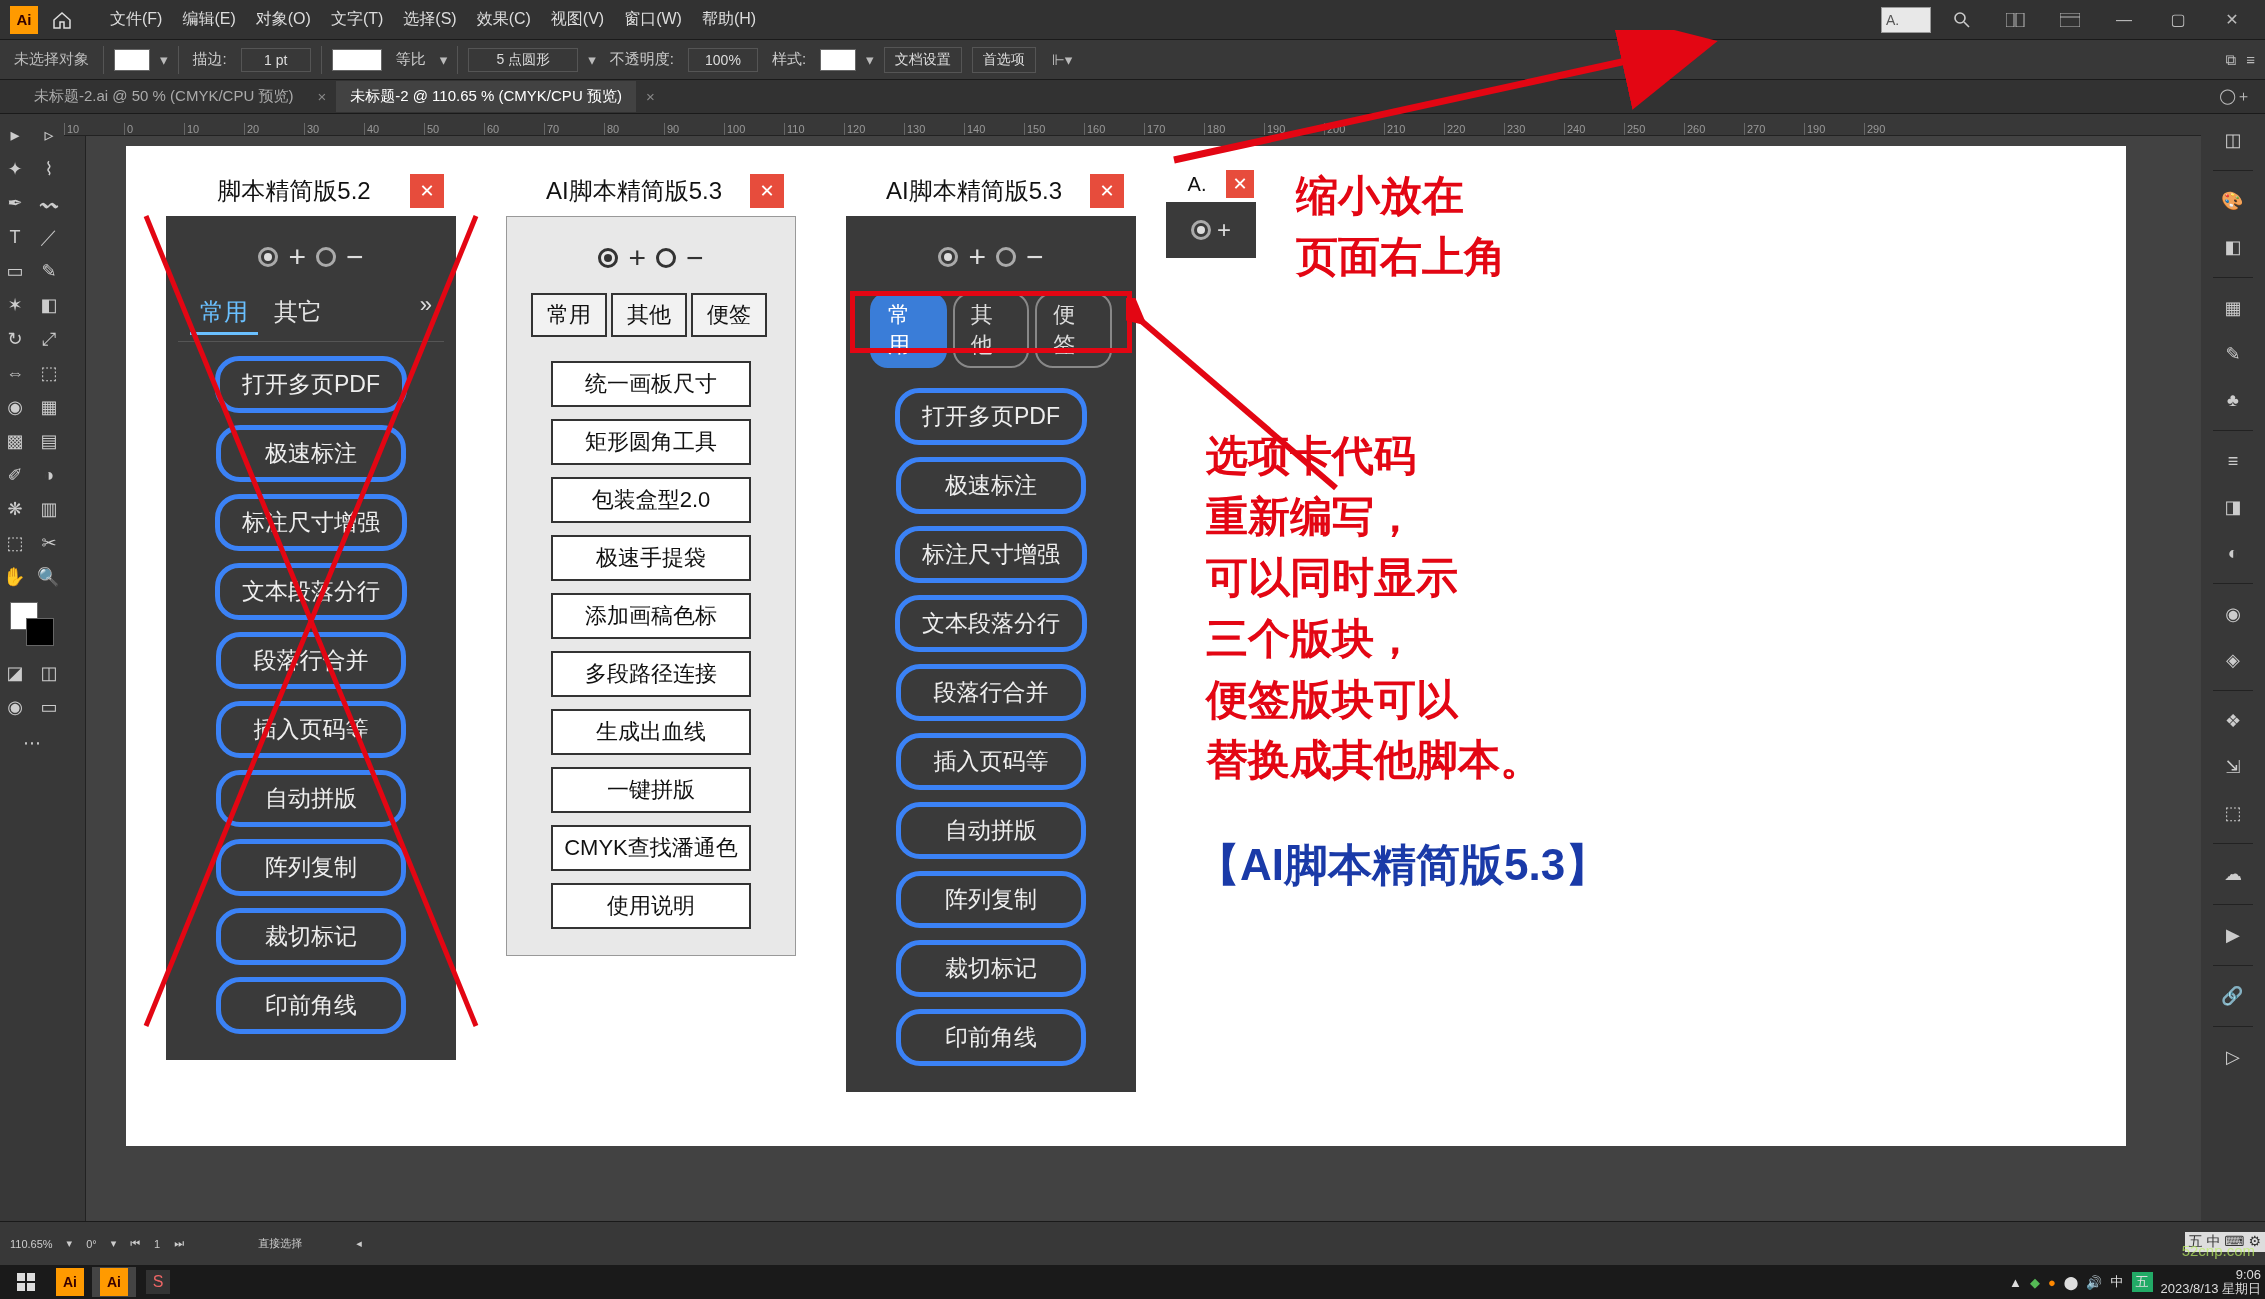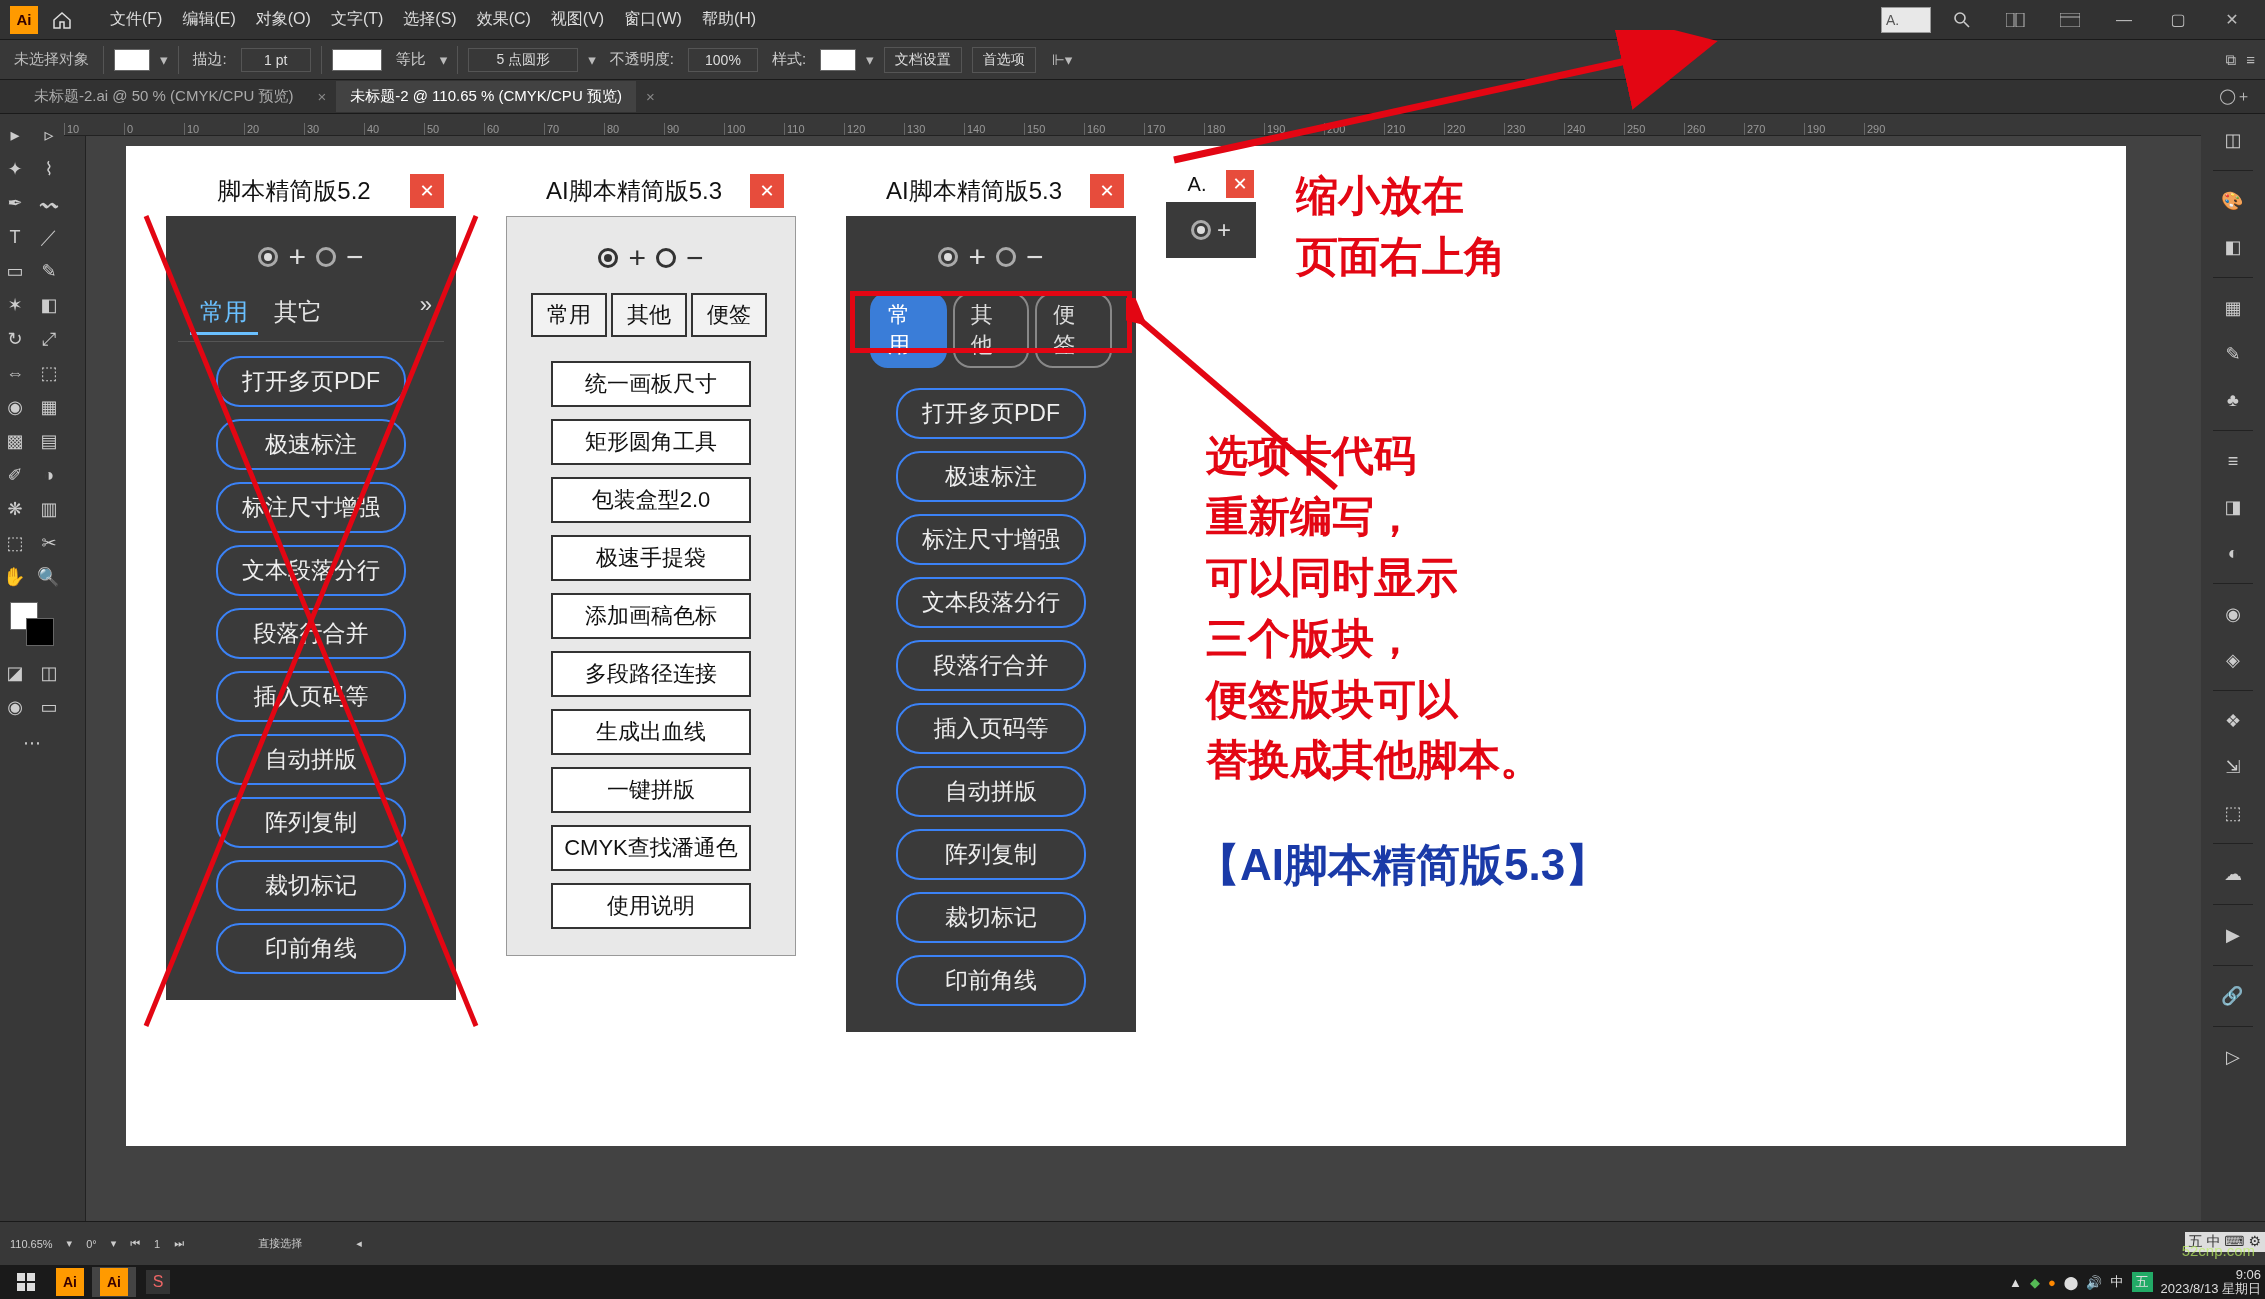--- a/index.html
+++ b/index.html
@@ -47,21 +47,21 @@
   .dark-panel .panel-body { background: #3a3a3a; }
   .radio-row { display: flex; align-items: center; justify-content: center; gap: 10px; padding: 12px 0; color: #ddd; font-size: 30px; }
   .radio { width: 20px; height: 20px; border: 3px solid #aaa; border-radius: 50%; display:inline-flex; align-items:center; justify-content:center;}
   .radio.on::after { content:''; width:8px; height:8px; background:#ddd; border-radius:50%;}
   
   .tab-row { display: flex; gap: 6px; padding: 6px 12px; }
   .pill-tab { padding: 6px 16px; border: 2px solid #888; border-radius: 18px; color: #ddd; font-size: 22px; cursor:pointer; }
   .pill-tab.active { background: #3a7dd8; border-color:#3a7dd8; color:#fff; }
   
   .btn-list { display: flex; flex-direction: column; gap: 12px; padding: 14px; align-items:center; }
-  .pill-btn { padding: 8px 22px; border: 2px solid #3b82f6; border-radius: 24px; color: #eee; font-size: 23px; background: transparent; cursor:pointer; min-width:190px; text-align:center;}
+  .pill-btn { padding: 8px 22px; border: 5px solid #3b82f6; border-radius: 24px; color: #eee; font-size: 23px; background: transparent; cursor:pointer; min-width:190px; text-align:center;}
   
   
   .light-panel .panel-body { background: #e8e8e8; border:1px solid #999;}
   .light-panel .radio-row { color:#333; }
   .light-panel .radio { border-color:#333;}
   .light-panel .radio.on::after{ background:#333;}
   .sq-tab-row { display:flex; padding:6px 12px 10px; gap:4px;}
   .sq-tab { border:2px solid #333; background:#f2f2f2; padding:5px 14px; font-size:22px; color:#111;}
   .rect-btn { border:2px solid #333; background:#fff; padding:6px 10px; font-size:22px; color:#111; min-width:200px; text-align:center;}
   

